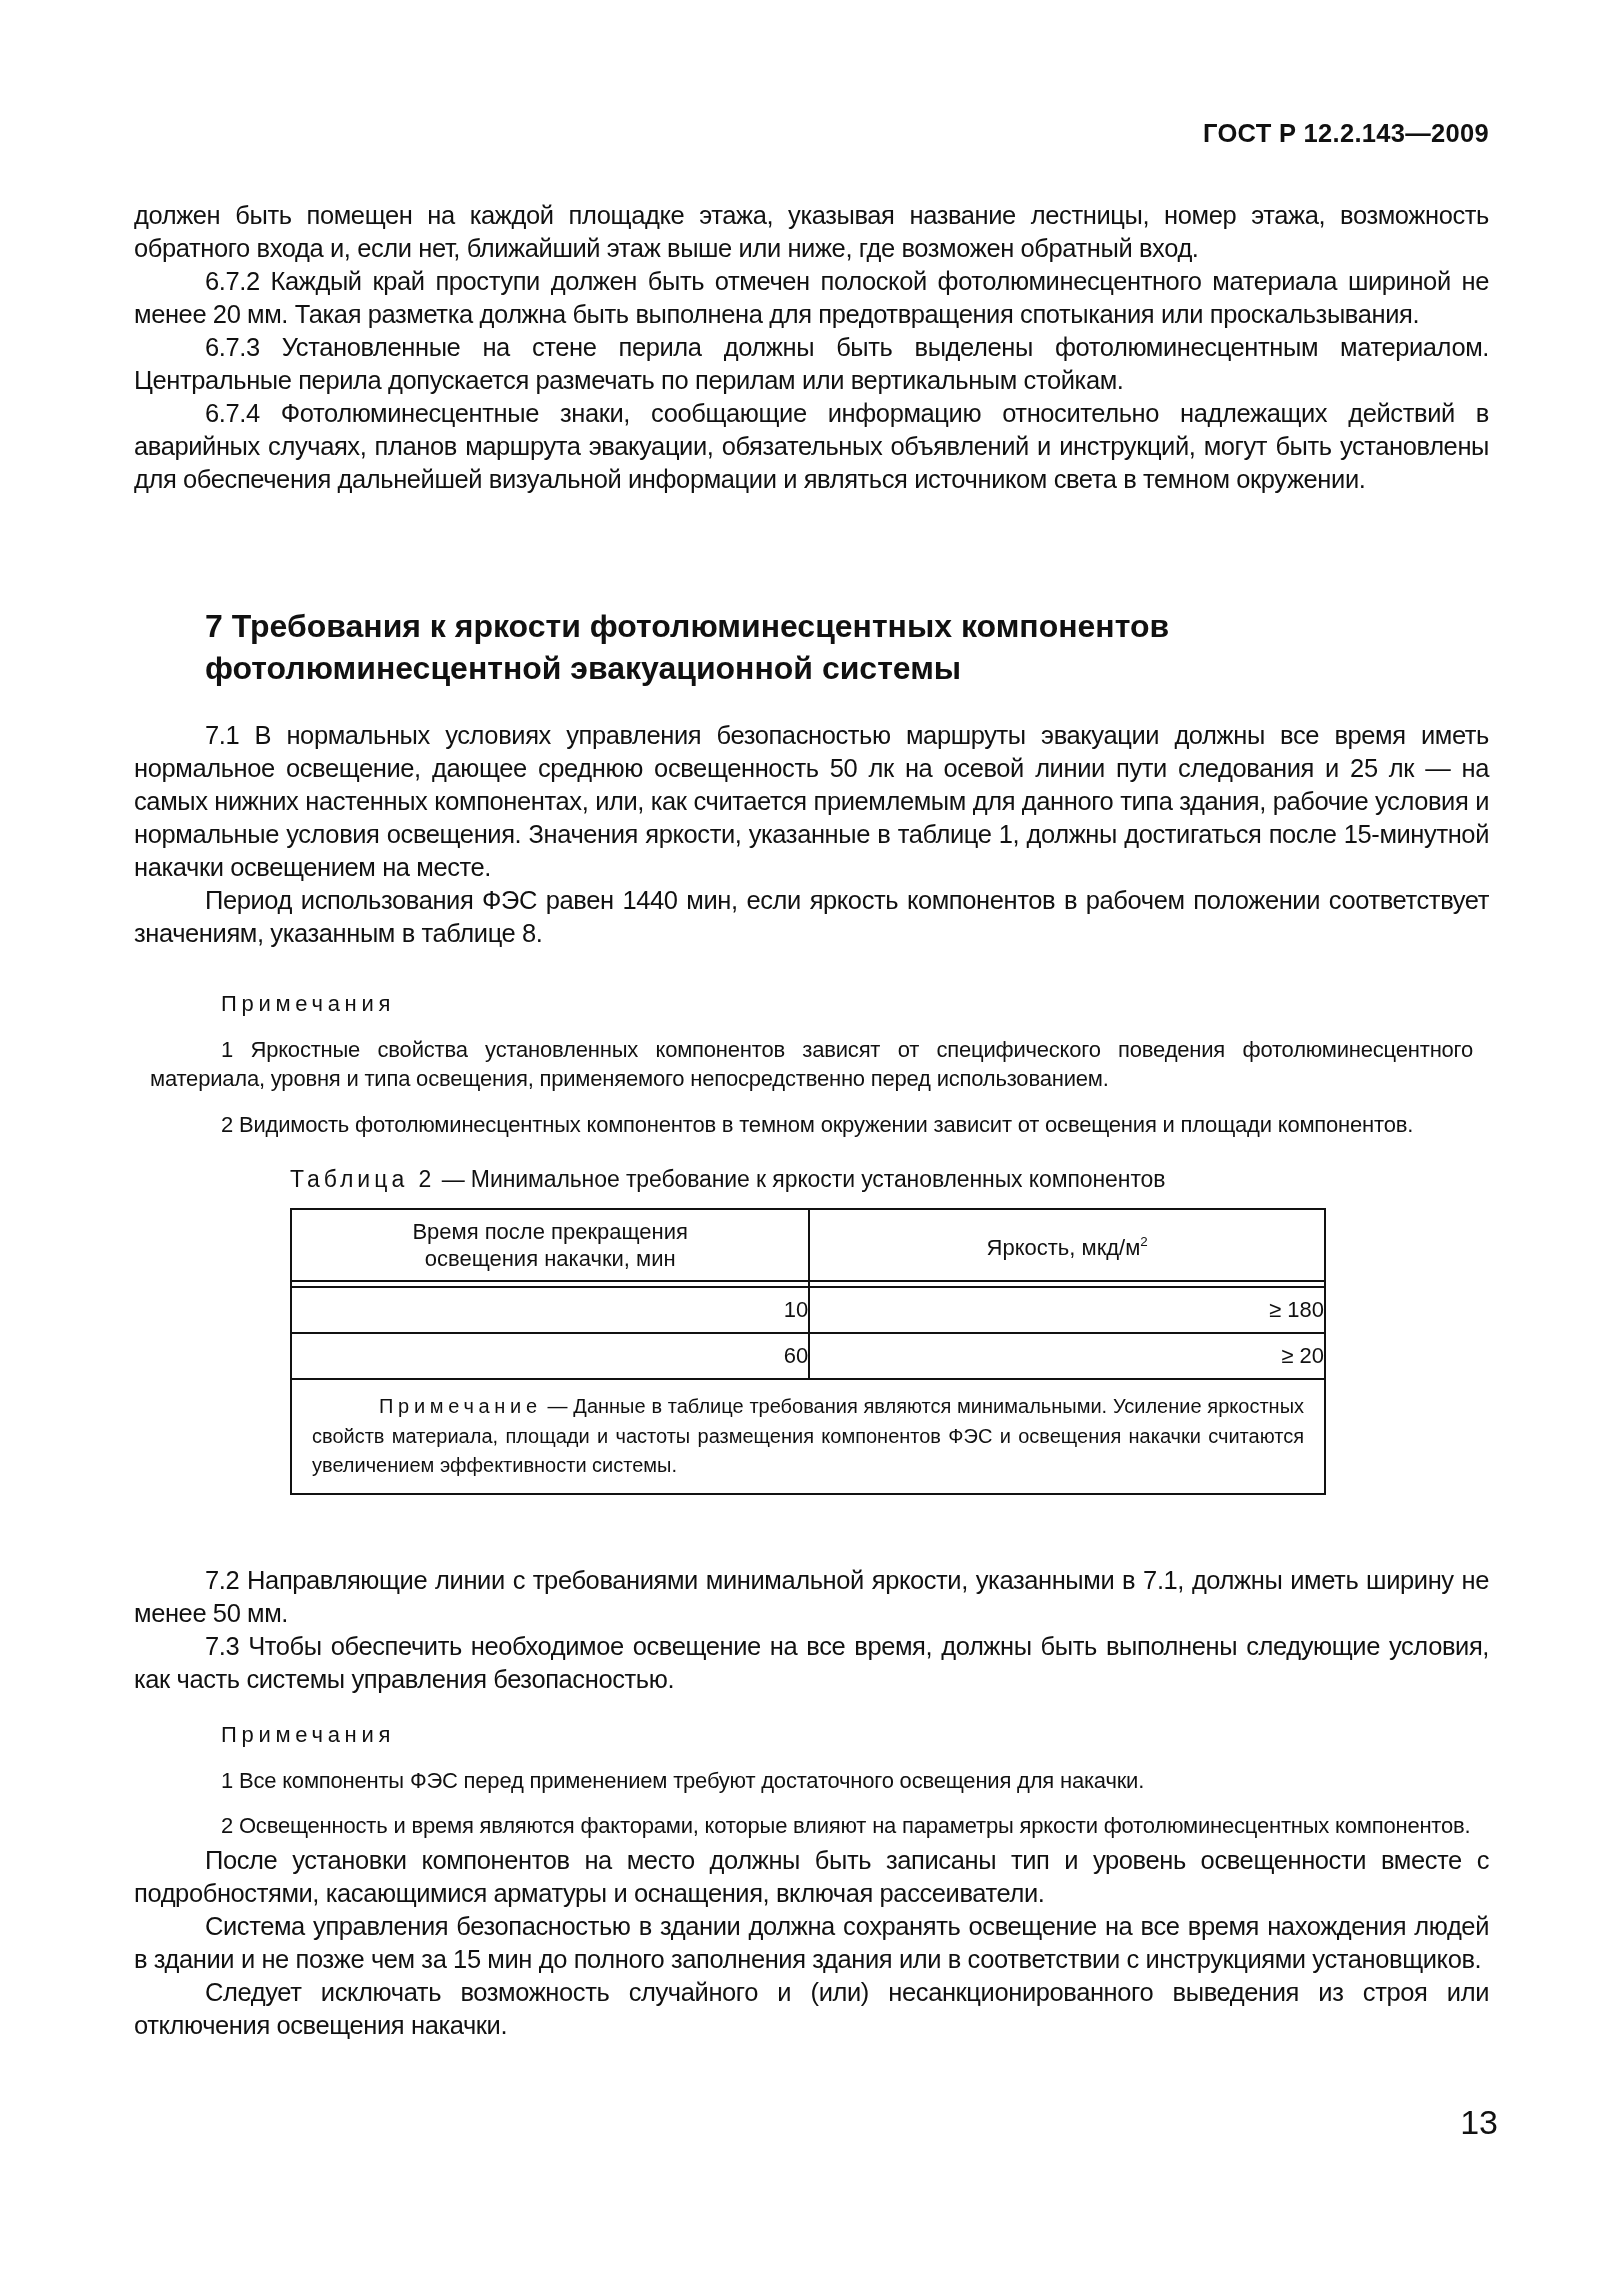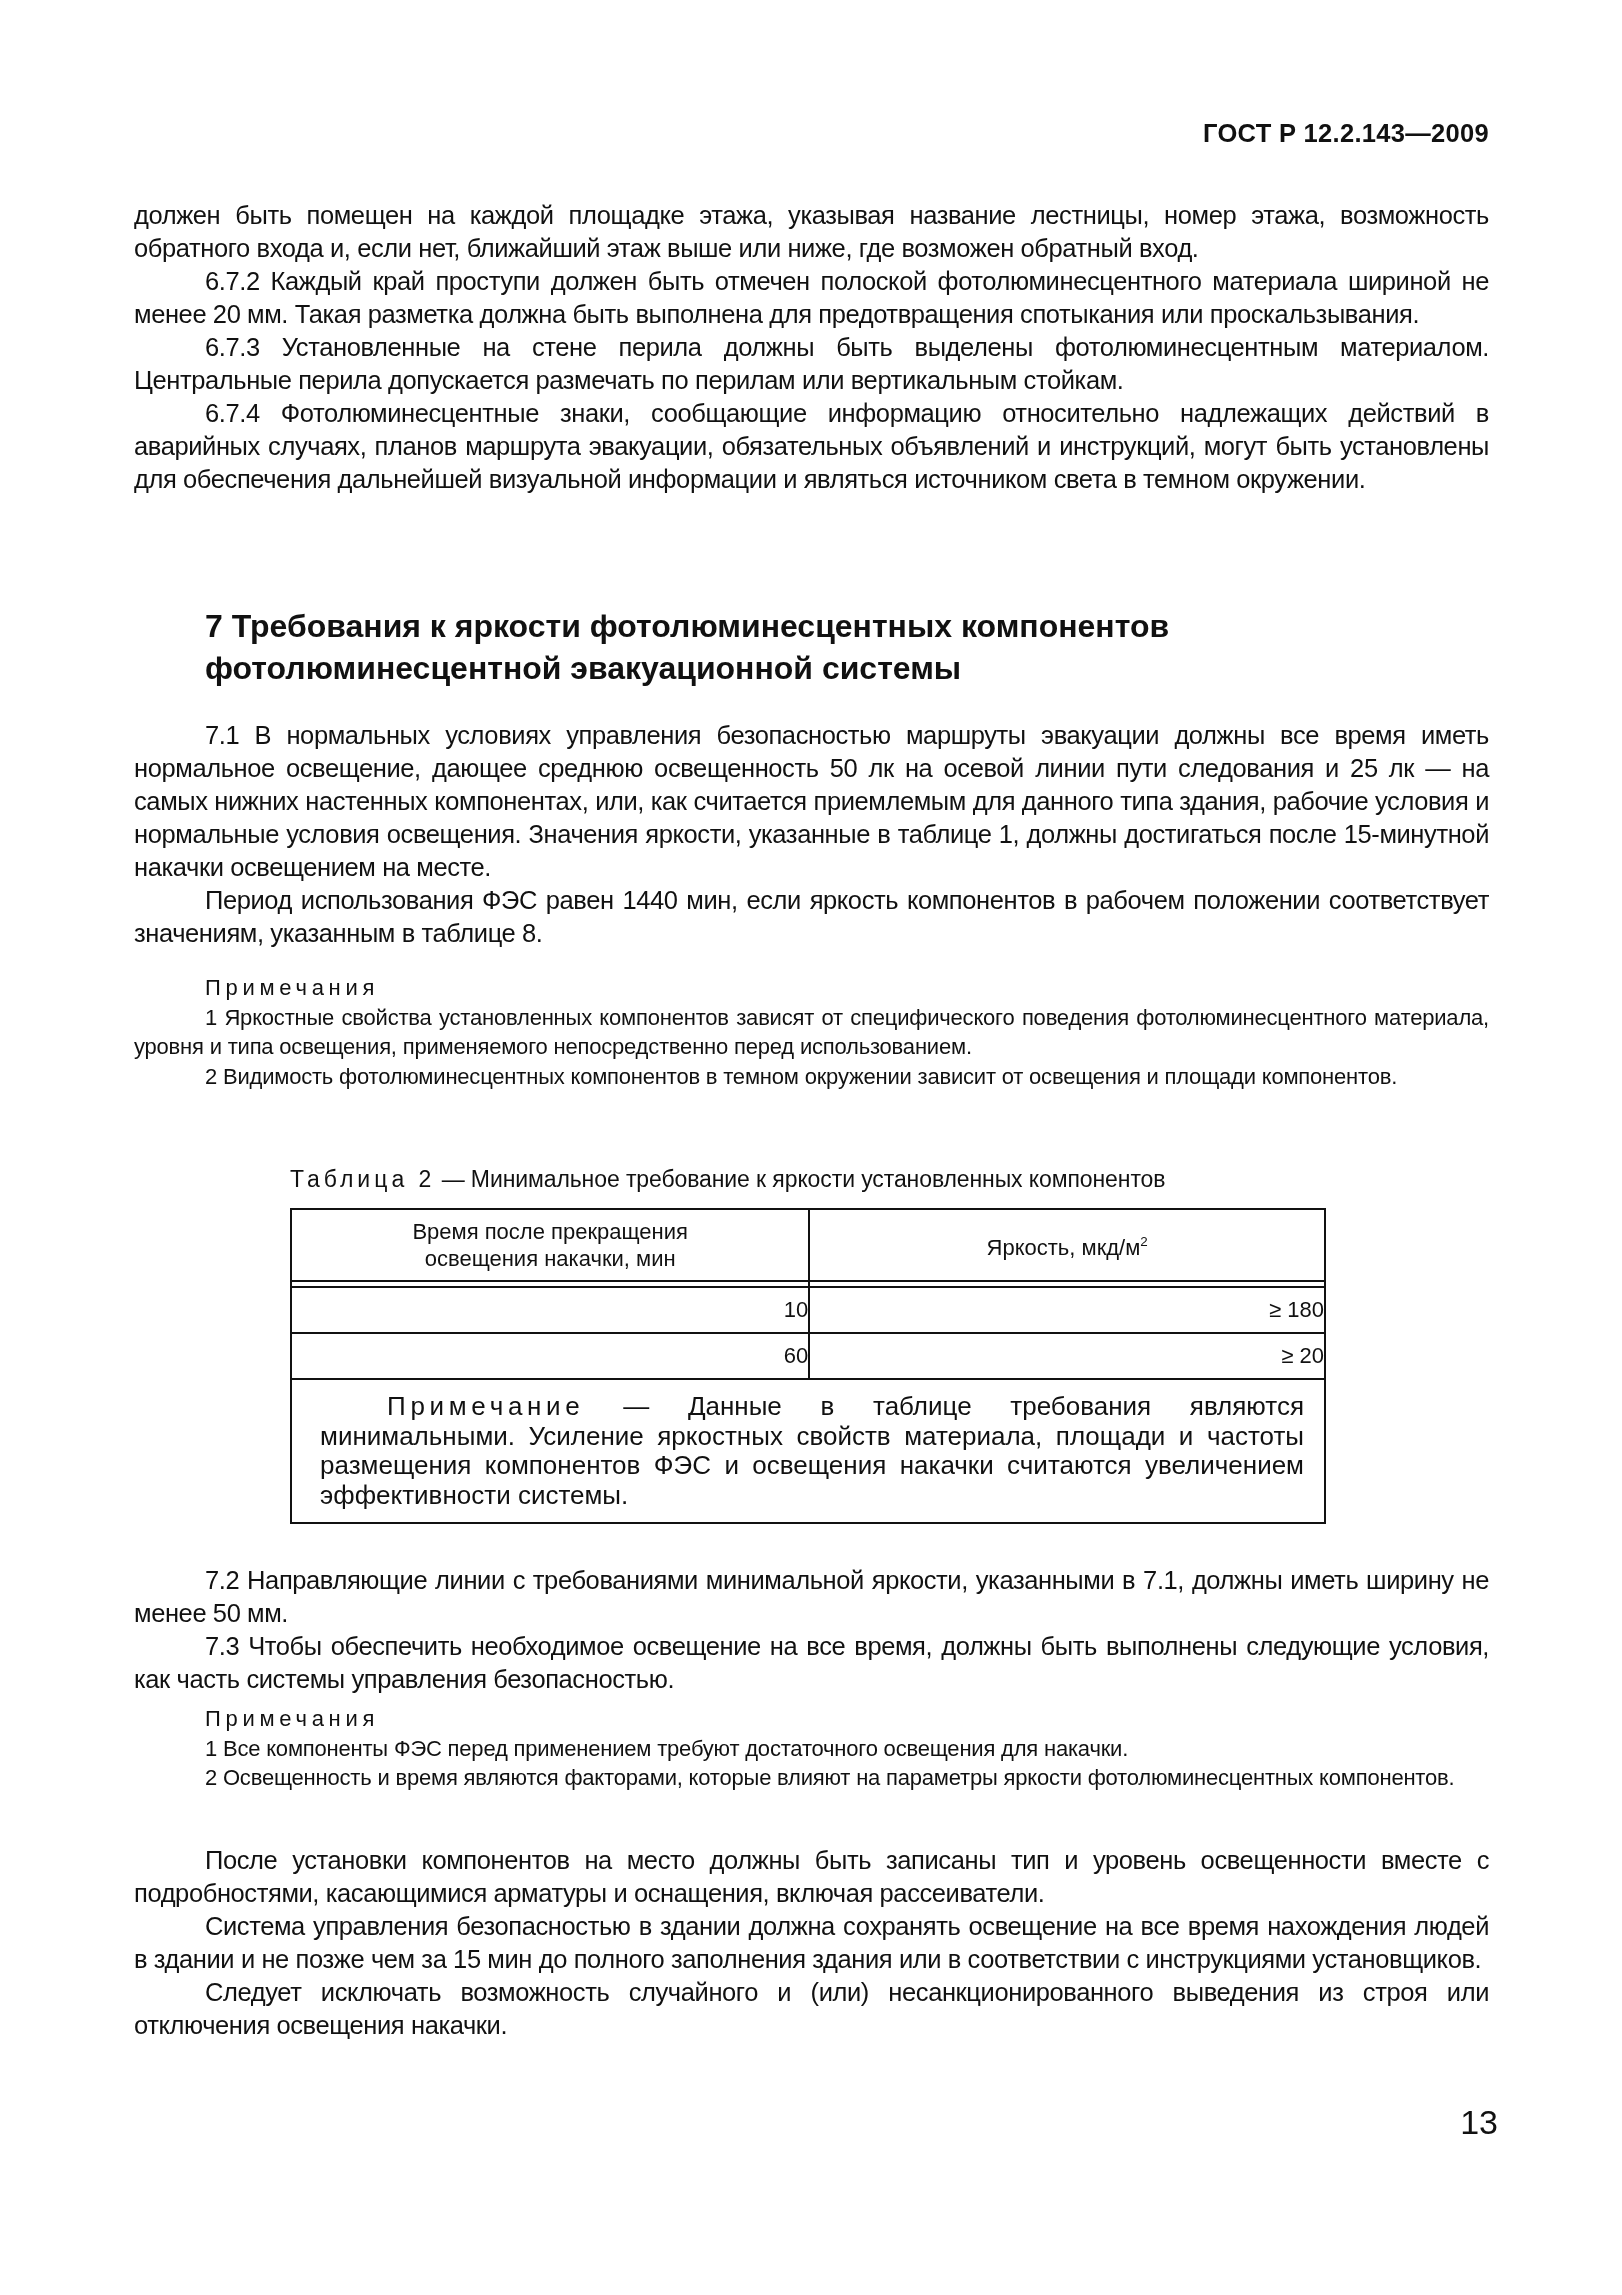--- a/index.html
+++ b/index.html
@@ -15,21 +15,21 @@
     position: absolute; left: 134px; width: 1355px;
     font-size: 25.5px; line-height: 33px; text-align: justify;
     letter-spacing: -0.4px;
   }
   .body-text p { margin: 0; }
   .indent { text-indent: 71px; }
   .note-block {
     position: absolute; left: 134px; width: 1355px;
     font-size: 22px; line-height: 29.5px; text-align: justify; letter-spacing: -0.2px;
   }
-  .note-block p { margin: 0; }
+  .note-block p { margin: 16px; }
   .spaced { letter-spacing: 4.7px; }
   .section-title {
     position: absolute; left: 205px; top: 605px; width: 1273px;
     font-size: 32px; line-height: 42px; font-weight: bold;
   }
   .table-caption {
     position: absolute; left: 290px; top: 1166px;
     font-size: 23px; letter-spacing: -0.1px;
   }
   .table-caption .spaced { letter-spacing: 4px; }
@@ -37,22 +37,22 @@
     position: absolute; left: 290px; top: 1208px; width: 1036px;
     border-collapse: collapse; font-size: 22px; border-radius: 21px;
   }
   table.req td, table.req th {
     border: 2px solid #111; text-align: center; font-weight: normal; padding: 0;
   }
   table.req th { height: 70px; line-height: 27px; }
   table.req tr.dbl td { height: 4px; border-top: 2.7px solid #111; border-bottom: 2.7px solid #111; }
   table.req tr.row td { height: 44px; text-align: right; }
   table.req td.note {
-    text-align: justify; padding: 12px 20px 12px 28px; line-height: 29.5px;
-    font-size: 26px; border-bottom: 2.7px solid #111;
+    text-align: justify; padding: 12px 20px 12px 20px; line-height: 29.5px;
+    font-size: 20px; border-bottom: 2.7px solid #111;
   }
   table.req td.note .ind { display: inline-block; width: 67px; }
   sup { font-size: 13.4px; vertical-align: 9.4px; }
   .page-number {
     position: absolute; right: 125px; top: 2103px; font-size: 34px;
   }
 </style>
 </head>
 <body>
 

